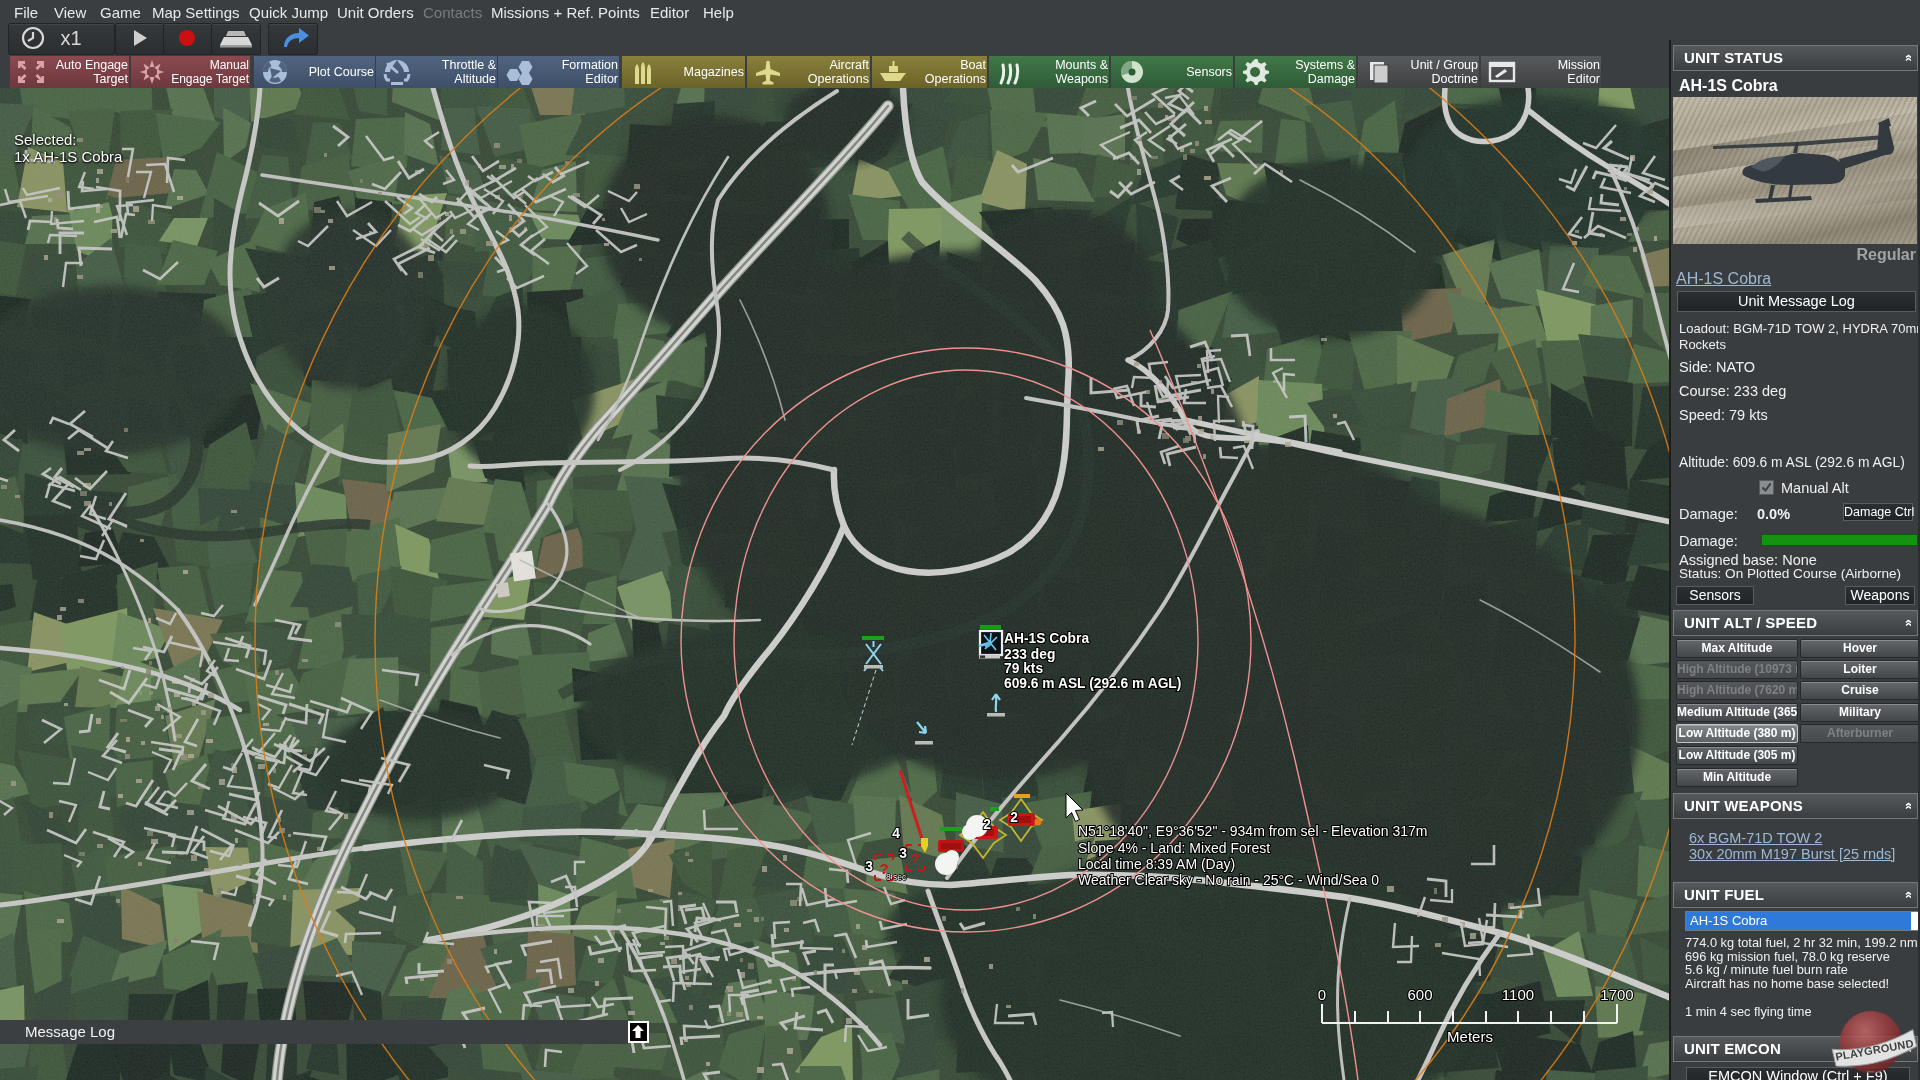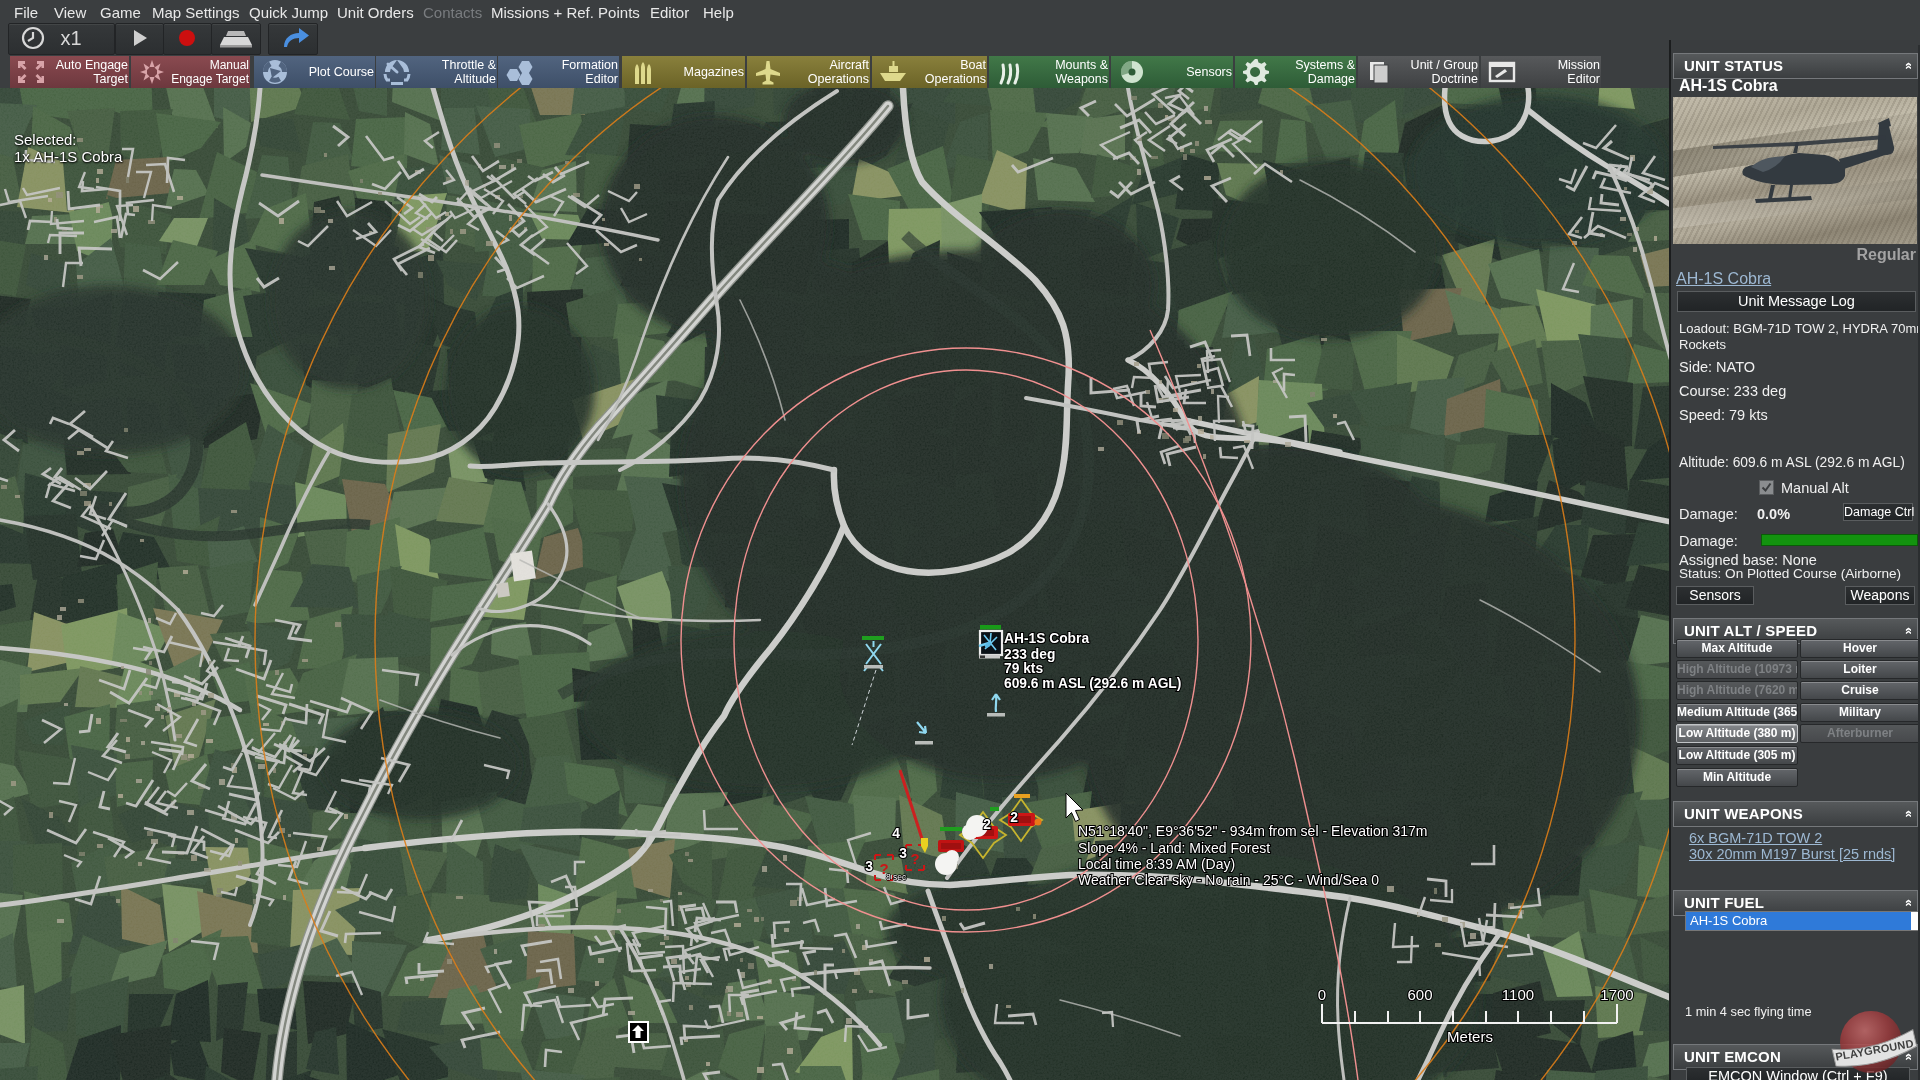--- a/index.html
+++ b/index.html
@@ -15,21 +15,21 @@
   .tb3{position:absolute;top:56px;height:32px;color:#fff;font-size:12.5px;line-height:14px;text-align:right;}
   .tb3 .ic{position:absolute;left:4px;top:1px;width:34px;height:30px;}
   .tb3 .tx{position:absolute;left:37px;right:1px;top:50%;transform:translateY(-50%);}
   .red3{background:linear-gradient(#8a4a50,#6d383e);}
   .blue3{background:linear-gradient(#51647f,#3e4f68);}
   .olive3{background:linear-gradient(#89803c,#6b6327);}
   .green3{background:linear-gradient(#417848,#2e5c37);}
   .gray3{background:linear-gradient(#57595b,#3f4143);}
   
   #panel{position:absolute;left:1669px;top:40px;width:251px;height:1040px;background:#3a3d3f;border-left:2px solid #1b1d1e;color:#f0f0f0;font-size:14.5px;}
-  .phead{position:absolute;left:2px;width:243px;height:24px;background:linear-gradient(#56595b,#3b3e40);border:1px solid #75787b;color:#fff;font-weight:bold;font-size:15px;line-height:24px;margin-top:8px;}
+  .phead{position:absolute;left:2px;width:243px;height:24px;background:linear-gradient(#56595b,#3b3e40);border:1px solid #75787b;color:#fff;font-weight:bold;font-size:15px;line-height:24px;}
   .phead .ht{margin-left:10px;letter-spacing:.2px;}
   .phead .chev{position:absolute;right:6px;top:0px;font-weight:bold;font-size:13px;transform:rotate(-90deg);}
   .pbtn{position:absolute;background:linear-gradient(#2c2f31,#212426);border:1px solid #5a5d5f;color:#fff;text-align:center;}
   .abtn{position:absolute;background:linear-gradient(#63666a,#44474a);border:1px solid #26282a;box-shadow:inset 0 1px 0 rgba(255,255,255,.25);color:#fff;font-weight:bold;font-size:12px;text-align:center;line-height:17px;border-radius:2px;overflow:hidden;white-space:nowrap;}
   .abtn.dis{background:linear-gradient(#55585a,#47494c);color:#7e8184;box-shadow:none;font-weight:bold;}
   .abtn.sel{background:linear-gradient(#83868a,#5e6164);border-color:#c0c3c6;}
   .plink{color:#9db8d2;text-decoration:underline;}
 </style>
 </head>
 <body>
@@ -1805,20 +1805,21 @@
       <text x="1322" y="1000" text-anchor="middle">0</text>
       <text x="1420" y="1000" text-anchor="middle">600</text>
       <text x="1518" y="1000" text-anchor="middle">1100</text>
       <text x="1617" y="1000" text-anchor="middle">1700</text>
       <text x="1470" y="1042" text-anchor="middle">Meters</text>
     </g>
   </g>
 </svg>
 
   <div class="abs" style="left:14px;top:131px;color:#fff;font-size:15px;text-shadow:0 1px 2px #000,1px 0 2px #000">Selected:<br><span style="font-size:15px">1x AH-1S Cobra</span></div>
+  <div class="abs" style="left:0;top:1020px;width:628px;height:24px;background:#3c3f42;color:#f2f2f2;font-size:15px;line-height:24px"><span style="margin-left:25px">Message Log</span></div>
   <div class="abs" style="left:628px;top:1021px;width:21px;height:22px;background:#000;border:2.5px solid #fff;box-sizing:border-box">
     <svg width="16" height="17" viewBox="0 0 16 17">
         <path d="M8 2 L14 8 L10.5 8 L10.5 15 L5.5 15 L5.5 8 L2 8 Z" fill="#fff"></path>
       </svg>
   </div>
 
   <div id="menubar">
     <span style="left:14px">File</span>
     <span style="left:54px">View</span>
     <span style="left:100px">Game</span>
@@ -2048,20 +2049,21 @@
     <div class="abtn dis" style="left:129px;top:684px;width:118px;height:17px">Afterburner</div>
 
     <div class="phead" style="top:753px"><span class="ht">UNIT WEAPONS</span><span class="chev">»</span></div>
     <div class="abs plink" style="left:18px;top:790px">6x BGM-71D TOW 2</div>
     <div class="abs plink" style="left:18px;top:806px">30x 20mm M197 Burst [25 rnds]</div>
 
     <div class="phead" style="top:842px"><span class="ht">UNIT FUEL</span><span class="chev">»</span></div>
     <div class="abs" style="left:14px;top:871px;width:233px;height:18px;background:#fff;border:1px solid #777">
       <div class="abs" style="left:0;top:0;width:221px;height:18px;background:#2f7ad9;color:#fff;font-size:13px;line-height:18px;padding-left:4px">AH-1S Cobra</div>
     </div>
+    <div class="abs" style="left:14px;top:896px;font-size:12.8px;line-height:13.5px;white-space:nowrap">774.0 kg total fuel, 2 hr 32 min, 199.2 nm<br>696 kg mission fuel, 78.0 kg reserve<br>5.6 kg / minute fuel burn rate<br>Aircraft has no home base selected!</div>
     <div class="abs" style="left:14px;top:964px;font-size:12.8px">1 min 4 sec flying time</div>
 
     <div class="phead" style="top:996px"><span class="ht">UNIT EMCON</span><span class="chev">»</span></div>
     <div class="pbtn" style="left:15px;top:1027px;width:222px;height:16px;font-size:14.5px;line-height:16px">EMCON Window (Ctrl + F9)</div>
 
     <div class="abs" style="left:247px;top:5px;width:4px;height:1035px;background:#2b2e30"></div>
 
     <svg class="abs" style="left:160px;top:968px" width="91" height="72" viewBox="0 0 91 72">
       <defs>
         <radialGradient id="wball" cx="40%" cy="32%" r="70%">

